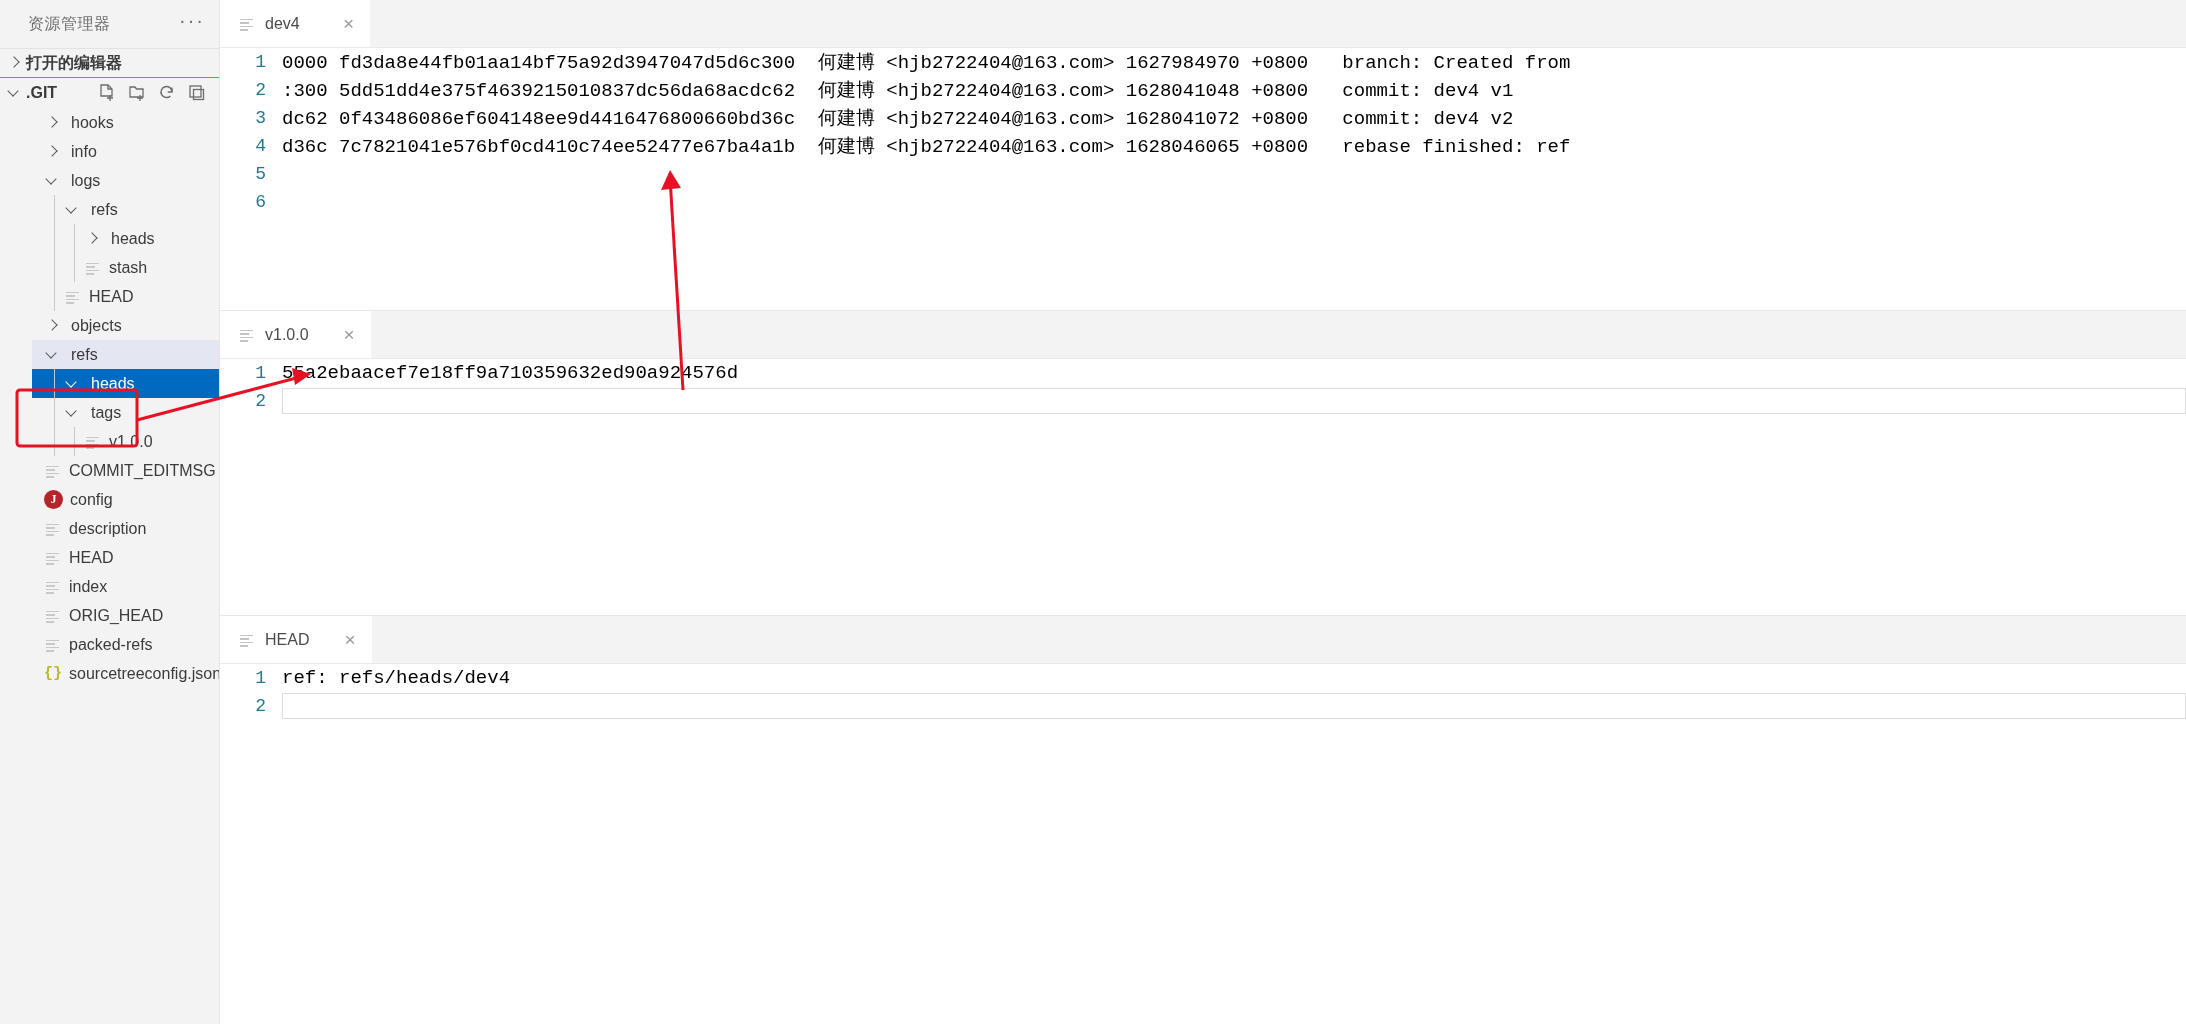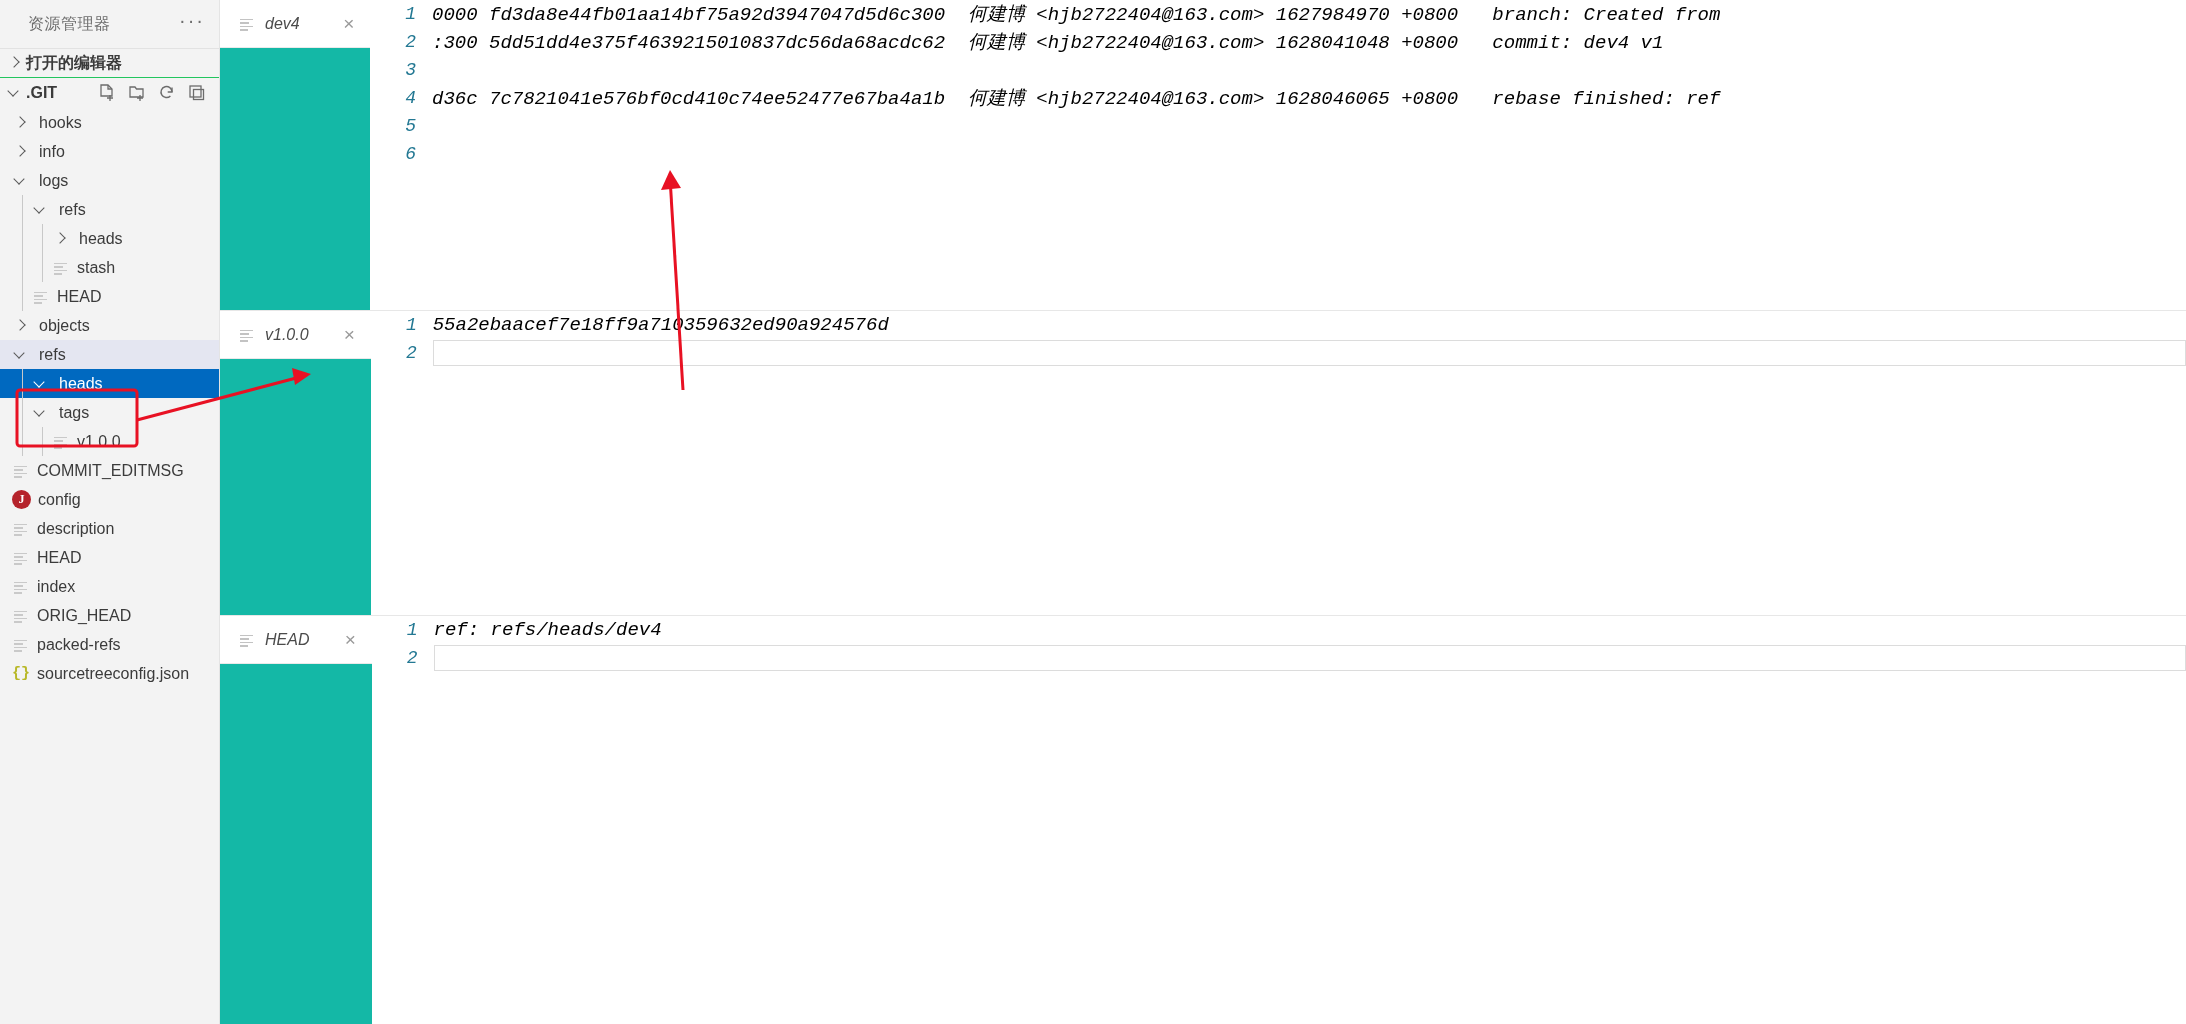--- a/index.html
+++ b/index.html
@@ -76,38 +76,38 @@
     color: #b8b828; font-size: 15px; line-height: 18px; font-weight: bold;
     font-family: "Liberation Mono", monospace;
   }
   .cfg-ico {
     width: 19px; height: 19px; flex: 0 0 19px; margin-right: 7px;
     border-radius: 50%; background: #b5232b; color: #fff;
     font-size: 12px; font-weight: bold; line-height: 19px; text-align: center;
     font-family: "Liberation Serif", serif;
   }
 
-  .tree { position: relative; }
+  .tree { position: relative; padding-left: 32px; }
   .row {
     height: 29px; display: flex; align-items: center;
     font-size: 16px; color: #3b3b3b; white-space: nowrap; cursor: pointer;
     position: relative;
   }
   .row .lbl { line-height: 29px; }
   .row.hover { background: #e4e6f1; }
   .row.selected { background: #0069c0; color: #ffffff; }
   .row.selected .lbl { color: #fff; font-weight: normal; }
   .guide {
     position: absolute; top: 0; bottom: 0; width: 1px; background: #c8c8c8;
   }
 
   
   .editors { flex: 1; display: flex; flex-direction: column; height: 1024px; }
 
-  .pane { display: flex; background: #14b8a6; overflow: hidden; font-style: italic; }
+  .pane { display: flex; flex-direction: column; background: #6d28d9; overflow: hidden; }
   .pane-1 { height: 310px; }
   .pane-2 { height: 305px; border-top: 1px solid #e7e7e7; }
   .pane-3 { height: 409px; border-top: 1px solid #e7e7e7; }
 
   .tabbar {
     height: 48px; background: #f3f3f3; display: flex; align-items: stretch;
     border-bottom: 1px solid #eaeaea; flex: 0 0 48px;
   }
   .tab {
     display: flex; align-items: center; gap: 9px;
@@ -371,21 +371,21 @@
               <i></i>
               <i></i>
             </span>
           <span class="tab-label">dev4</span>
           <span class="tab-close">×</span>
         </div>
       </div>
       <div class="code" id="code0">
           <div class="cline"><span class="gutter">1</span><span class="ctext">0000 fd3da8e44fb01aa14bf75a92d3947047d5d6c300  <span class="cjk">何建博</span> &lt;hjb2722404@163.com&gt; 1627984970 +0800   branch: Created from</span></div>
           <div class="cline"><span class="gutter">2</span><span class="ctext">:300 5dd51dd4e375f4639215010837dc56da68acdc62  <span class="cjk">何建博</span> &lt;hjb2722404@163.com&gt; 1628041048 +0800   commit: dev4 v1</span></div>
-          <div class="cline"><span class="gutter">3</span></div>
+          <div class="cline"><span class="gutter">3</span><span class="ctext">dc62 0f43486086ef604148ee9d4416476800660bd36c  <span class="cjk">何建博</span> &lt;hjb2722404@163.com&gt; 1628041072 +0800   commit: dev4 v2</span></div>
           <div class="cline"><span class="gutter">4</span><span class="ctext">d36c 7c7821041e576bf0cd410c74ee52477e67ba4a1b  <span class="cjk">何建博</span> &lt;hjb2722404@163.com&gt; 1628046065 +0800   rebase finished: ref</span></div>
           <div class="cline"><span class="gutter">5</span></div>
           <div class="cline"><span class="gutter">6</span><span class="ctext"></span></div>
         </div>
     </div>
 
     <div class="pane pane-2">
       <div class="tabbar">
         <div class="tab">
           <span class="tab-ico">

